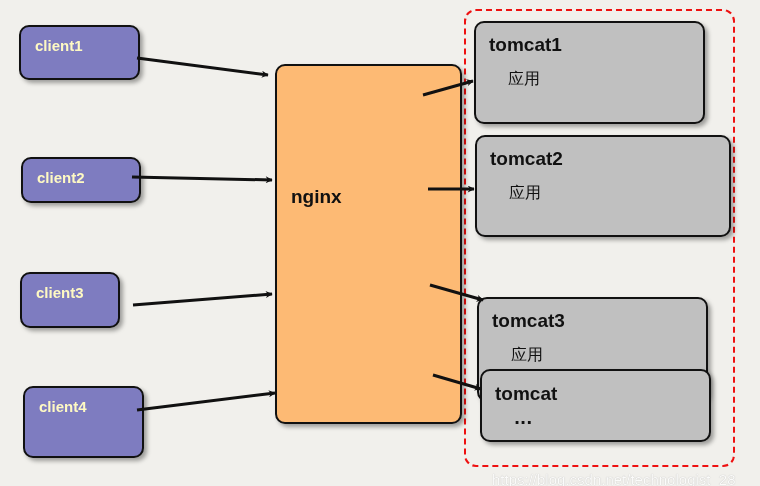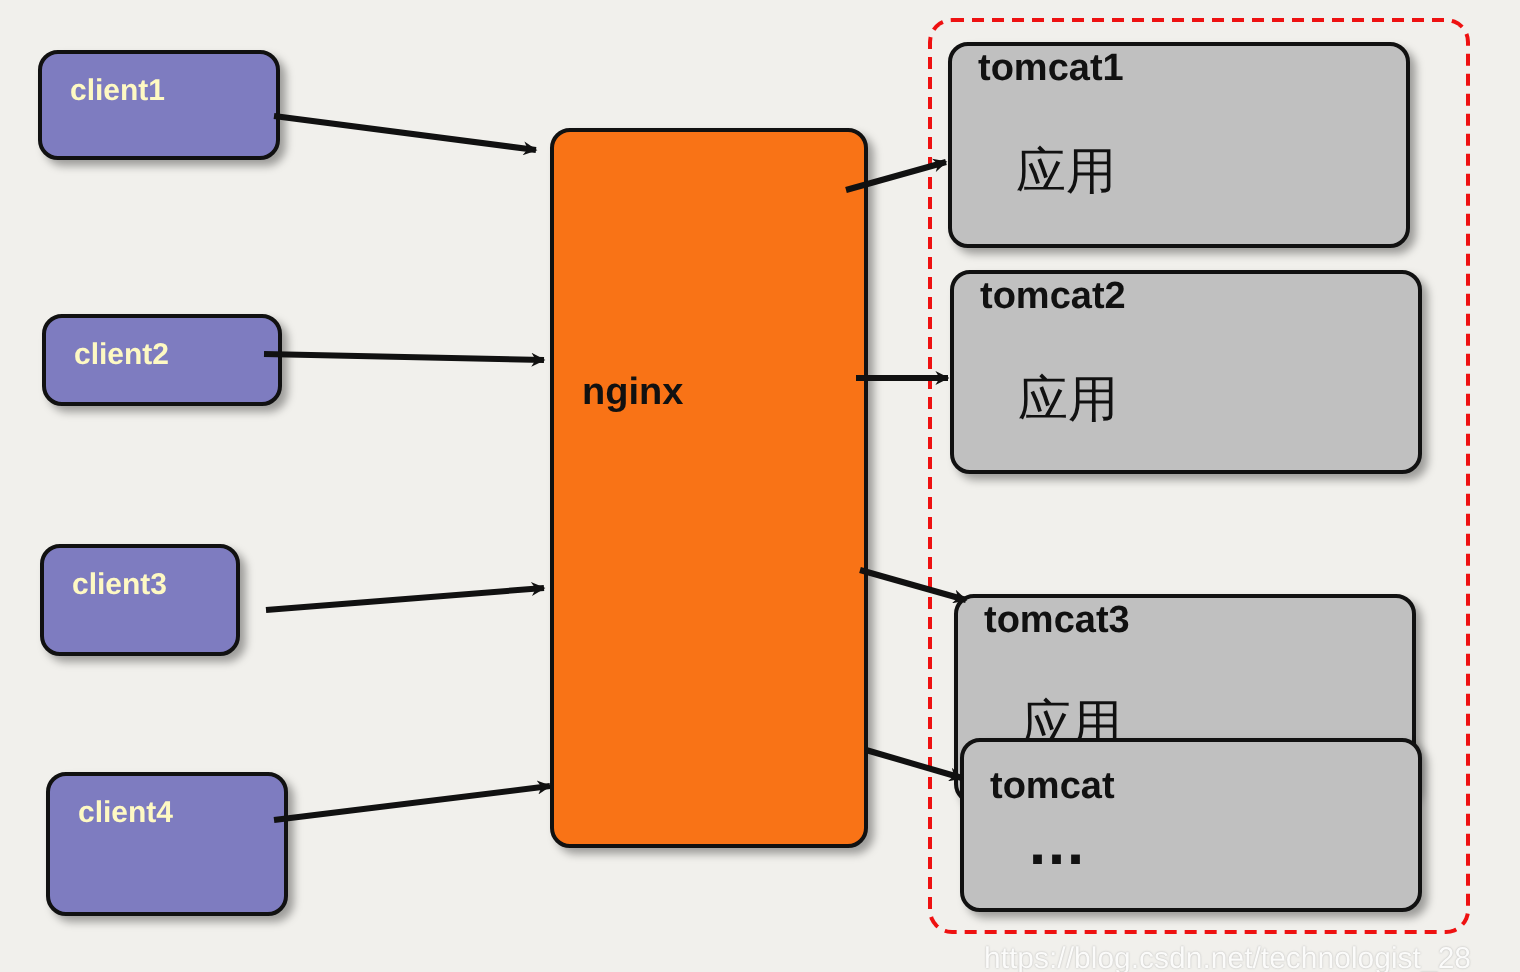--- a/index.html
+++ b/index.html
@@ -1,25 +1,25 @@
 <!DOCTYPE html>
 <html><head>
 <meta charset="utf-8">
 <style>
   html,body{margin:0;padding:0;}
   body{width:760px;height:486px;background:#f1f0ec;position:relative;overflow:hidden;font-family:"Liberation Sans",sans-serif;}
   .box{position:absolute;border:2px solid #111;border-radius:10px;box-sizing:border-box;box-shadow:3px 3px 4px rgba(0,0,0,0.35);}
   .client{background:#7e7cc0;}
   .client span{position:absolute;left:14px;top:10px;font-weight:bold;font-size:15px;color:#fef9c3;}
-  .nginx{background:#f97316;left:275px;top:64px;width:159px;height:360px;}
+  .nginx{background:#fdba74;left:275px;top:64px;width:187px;height:360px;}
   .nginx .t1{position:absolute;left:14px;top:120px;font-weight:bold;font-size:19px;color:#111;}
   .nginx .t2{position:absolute;left:14px;top:146px;font-size:20px;color:#111;font-family:"DejaVu Sans",sans-serif;letter-spacing:2px;}
   .tomcat{background:#c0c0c0;}
-  .tomcat .tn{position:absolute;left:13px;top:1px;font-weight:bold;font-size:19px;color:#111;}
-  .tomcat .ta{position:absolute;left:32px;top:46px;font-size:25px;color:#111;font-family:"DejaVu Sans",sans-serif;}
+  .tomcat .tn{position:absolute;left:13px;top:11px;font-weight:bold;font-size:19px;color:#111;}
+  .tomcat .ta{position:absolute;left:32px;top:46px;font-size:16px;color:#111;font-family:"DejaVu Sans",sans-serif;}
   .cluster{position:absolute;left:464px;top:9px;width:271px;height:458px;border:2px dashed #ee1111;border-radius:12px;box-sizing:border-box;}
   .wm{position:absolute;left:492px;top:471px;font-size:15px;color:#ffffff;opacity:0.75;text-shadow:0 0 1px #999;}
   svg{position:absolute;left:0;top:0;}
 </style>
 </head>
 <body>
 
 <div class="cluster"></div>
 
 <div class="box client" style="left:19px;top:25px;width:121px;height:55px;">
@@ -36,29 +36,29 @@
   </div>
 
 <div class="box nginx">
   <span class="t1">nginx</span>
 </div>
 
 <div class="box tomcat" style="left:474px;top:21px;width:231px;height:103px;">
   <span class="tn">tomcat1</span>
   <span class="ta">应用</span>
 </div>
-<div class="box tomcat" style="left:475px;top:135px;width:236px;height:102px;padding-left:13px;">
+<div class="box tomcat" style="left:475px;top:135px;width:256px;height:102px;padding-left:13px;">
   <span class="tn">tomcat2</span>
   <span class="ta">应用</span>
 </div>
 <div class="box tomcat" style="left:477px;top:251px;width:231px;height:105px;margin-top:46px;">
   <span class="tn">tomcat3</span>
   <span class="ta">应用</span>
 </div>
-<div class="box tomcat" style="left:480px;top:369px;width:231px;height:87px;">
+<div class="box tomcat" style="left:480px;top:369px;width:231px;height:73px;">
   <span class="tn" style="top:12px;">tomcat</span>
   <span class="ta" style="left:32px;top:38px;font-weight:bold;">...</span>
 </div>
 
 <svg width="760" height="486">
   <defs>
     <marker id="ah" viewBox="0 0 10 10" refX="9" refY="5" markerWidth="9" markerHeight="7" orient="auto" markerUnits="userSpaceOnUse">
       <path d="M0,0 L10,5 L0,10 L3,5 z" fill="#111"></path>
     </marker>
   </defs>

